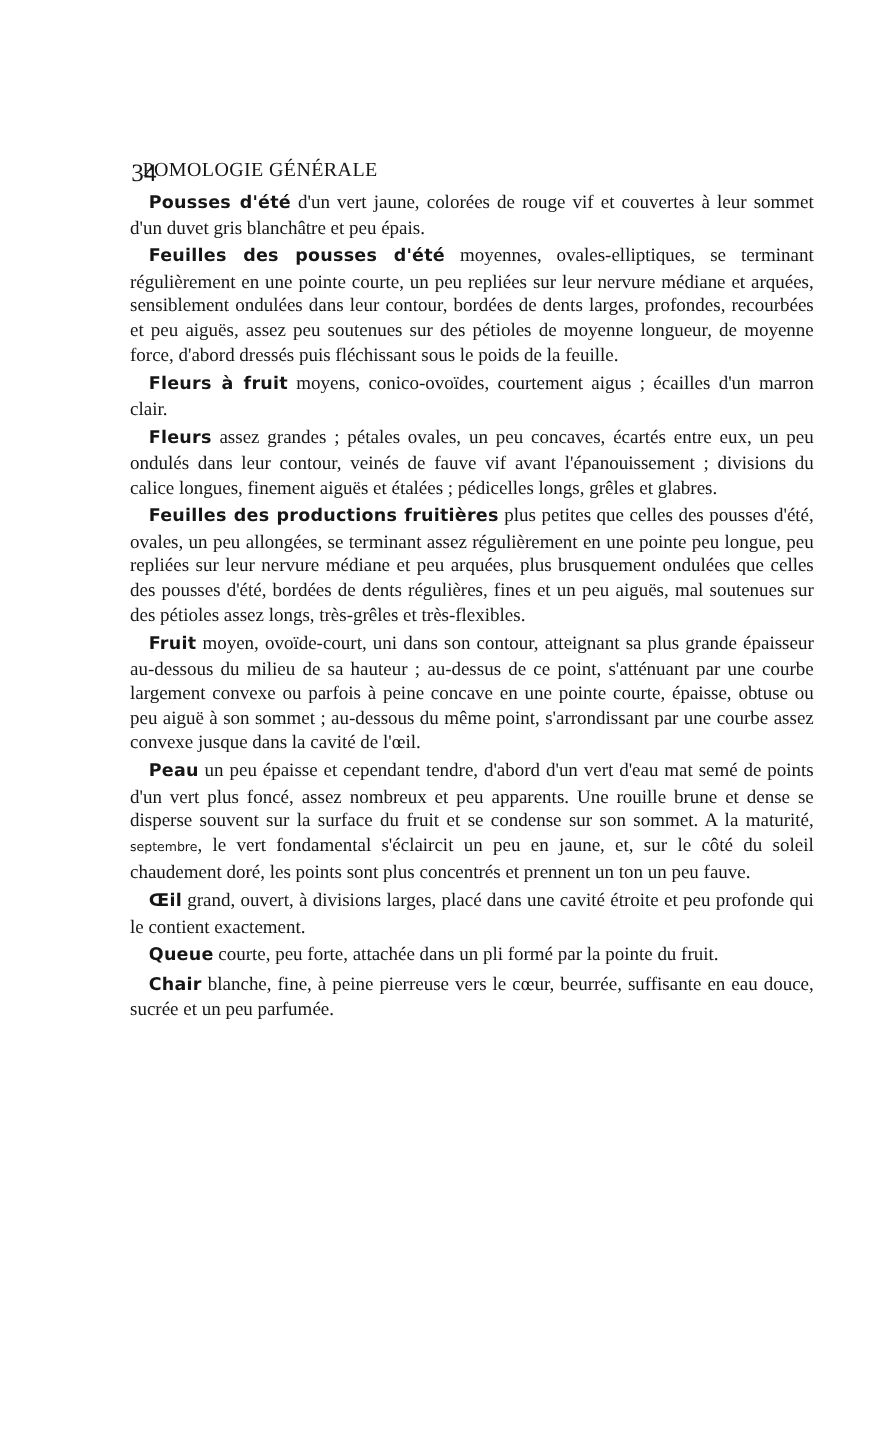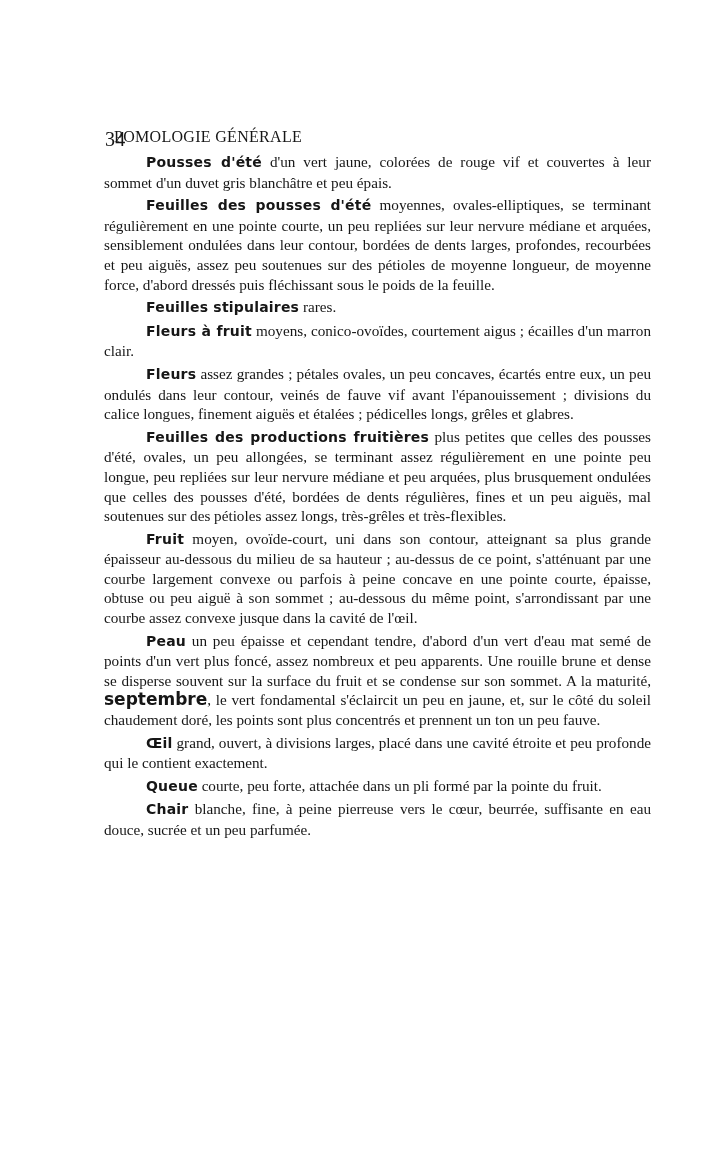--- a/index.html
+++ b/index.html
@@ -29,44 +29,42 @@
     line-height: 19.6px;
     text-align: justify;
     hyphens: manual;
   }
   .para { margin: 0 0 3px 0; text-indent: 15px; }
   .term {
     font-family: "DejaVu Sans", sans-serif;
     font-weight: bold;
     font-size: 14px;
     letter-spacing: 0.2px;
-    margin-left: 27px;
   }
   .inline-term {
     font-family: "DejaVu Sans", sans-serif;
-    font-weight: bold;
-    font-size: 17px;
+    font-weight: normal;
+    font-size: 10px;
   }
 </style>
 </head>
 <body>
 
 <div class="page">
   <div class="running-head">
     <span class="page-number">34</span>
     <span class="running-title">POMOLOGIE GÉNÉRALE</span>
   </div>
 
   <div class="body-text">
     <p class="para"><span class="term">Pousses d'été</span><span> d'un vert jaune, colorées de rouge vif et couvertes à leur sommet d'un duvet gris blanchâtre et peu épais.</span></p>
 
     <p class="para"><span class="term">Feuilles des pousses d'été</span><span> moyennes, ovales-elliptiques, se terminant régulièrement en une pointe courte, un peu repliées sur leur nervure médiane et arquées, sensiblement ondulées dans leur contour, bordées de dents larges, profondes, recourbées et peu aiguës, assez peu soutenues sur des pétioles de moyenne longueur, de moyenne force, d'abord dressés puis fléchissant sous le poids de la feuille.</span></p>
 
 
-    <p class="para"><span class="term">Feuilles stipulaires</span><span> rares.</span></p>
 
     <p class="para"><span class="term">Fleurs à fruit</span><span> moyens, conico-ovoïdes, courtement aigus ; écailles d'un marron clair.</span></p>
 
     <p class="para"><span class="term">Fleurs</span><span> assez grandes ; pétales ovales, un peu concaves, écartés entre eux, un peu ondulés dans leur contour, veinés de fauve vif avant l'épanouissement ; divisions du calice longues, finement aiguës et étalées ; pédicelles longs, grêles et glabres.</span></p>
 
     <p class="para"><span class="term">Feuilles des productions fruitières</span><span> plus petites que celles des pousses d'été, ovales, un peu allongées, se terminant assez régulièrement en une pointe peu longue, peu repliées sur leur nervure médiane et peu arquées, plus brusquement ondulées que celles des pousses d'été, bordées de dents régulières, fines et un peu aiguës, mal soutenues sur des pétioles assez longs, très-grêles et très-flexibles.</span></p>
 
 
     <p class="para"><span class="term">Fruit</span><span> moyen, ovoïde-court, uni dans son contour, atteignant sa plus grande épaisseur au-dessous du milieu de sa hauteur ; au-dessus de ce point, s'atténuant par une courbe largement convexe ou parfois à peine concave en une pointe courte, épaisse, obtuse ou peu aiguë à son sommet ; au-dessous du même point, s'arrondissant par une courbe assez convexe jusque dans la cavité de l'œil.</span></p>
 

